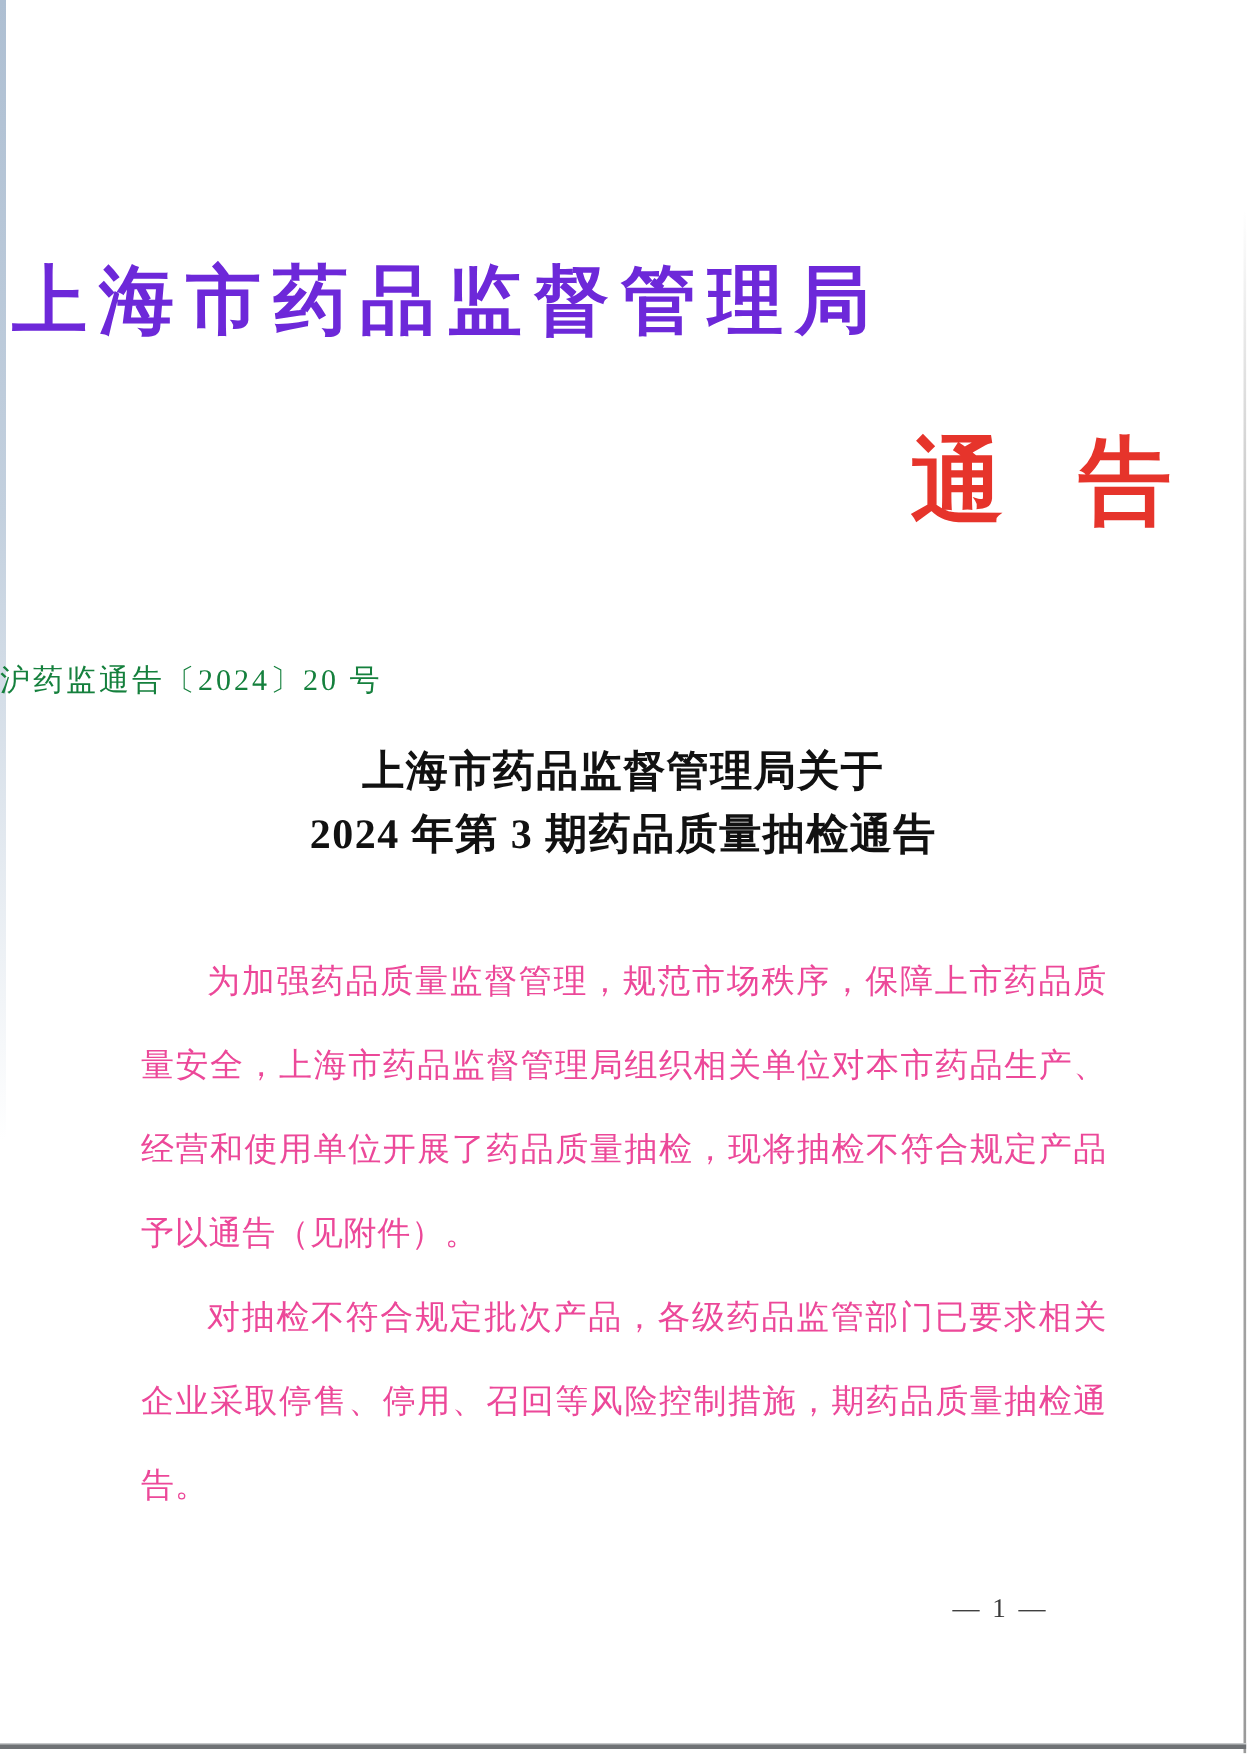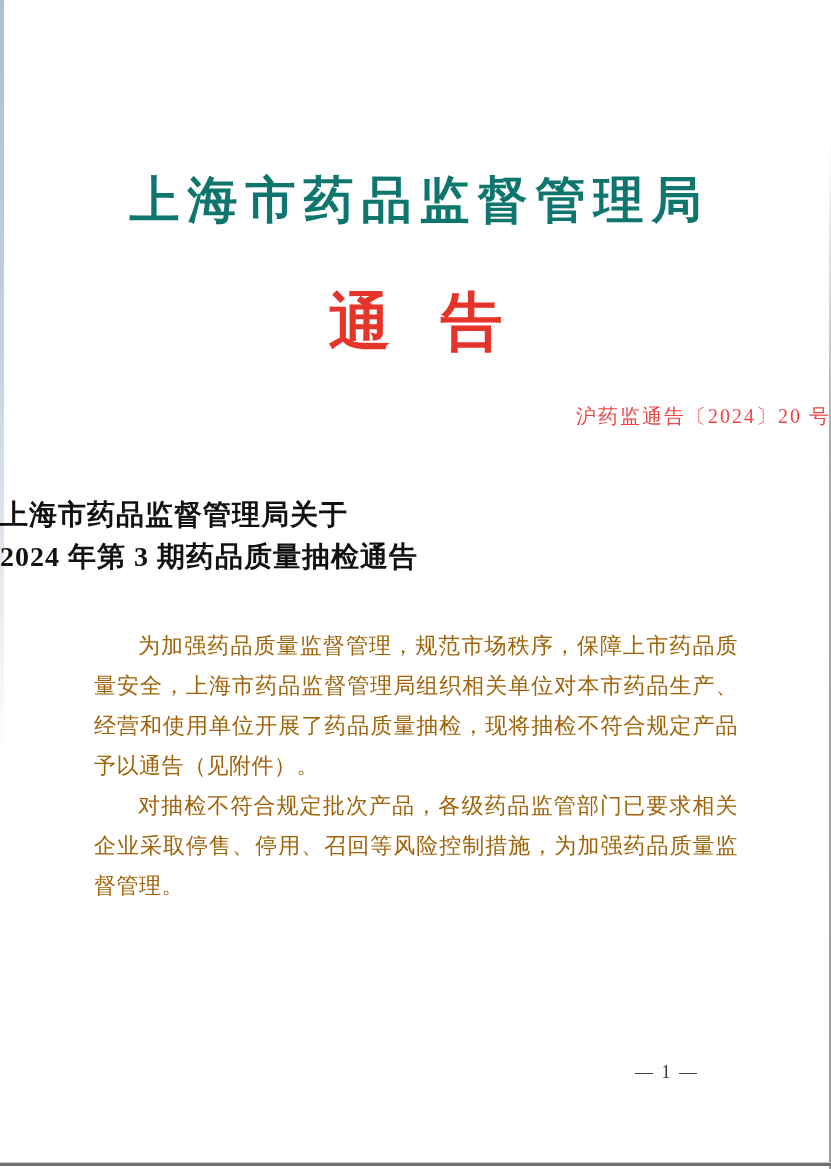--- a/index.html
+++ b/index.html
@@ -28,64 +28,63 @@
   .edge-bottom {
     position: absolute; left: 0; bottom: 3px;
     width: 100%; height: 3px;
     background: #6f7275;
     box-shadow: 0 -1px 0 #c6c8ca;
   }
   
   .org-name {
     position: absolute; top: 172px; left: 0;
     width: 100%;
-    text-align: center;
     font-size: 50px;
     font-weight: bold;
-    color: #0f766e;
+    color: #6d28d9;
     letter-spacing: 8px;
     text-indent: 8px;
     line-height: 1.15;
   }
   .notice-title {
     position: absolute; top: 288px; left: 0;
     width: 100%;
-    text-align: center;
+    text-align: right;
     font-size: 62px;
     font-weight: bold;
     color: #e6342b;
     letter-spacing: 50px;
     text-indent: 50px;
     line-height: 1.1;
   }
   .doc-number {
-    position: absolute; top: 403px; left: 0;
+    position: absolute; top: 440px; left: 0;
     width: 100%;
-    text-align: right;
+    text-align: left;
     font-size: 20px;
     letter-spacing: 2px;
-    color: #ef4444;
+    color: #15803d;
   }
   .doc-title {
     position: absolute; top: 494px; left: 0;
     width: 100%;
-    text-align: left;
+    text-align: center;
     font-size: 28px;
     font-weight: bold;
     line-height: 42px;
     color: #111111;
     letter-spacing: 1px;
   }
   .body-text {
     position: absolute; top: 626px; left: 94px;
     width: 644px;
     font-size: 22px;
-    line-height: 40px;
+    line-height: 56px;
     text-align: justify;
-    color: #a16207;
+    color: #ec4899;
     letter-spacing: 0.5px;
   }
   .body-text p {
     text-indent: 2em;
     margin: 0;
   }
   .page-number {
     position: absolute; top: 1062px; left: 597px;
     width: 140px;
     text-align: center;
@@ -109,18 +108,18 @@
 
   <div class="doc-number">沪药监通告〔2024〕20 号</div>
 
   <div class="doc-title">
     <div>上海市药品监督管理局关于</div>
     <div>2024 年第 3 期药品质量抽检通告</div>
   </div>
 
   <div class="body-text">
     <p>为加强药品质量监督管理，规范市场秩序，保障上市药品质量安全，上海市药品监督管理局组织相关单位对本市药品生产、经营和使用单位开展了药品质量抽检，现将抽检不符合规定产品予以通告（见附件）。</p>
-    <p>对抽检不符合规定批次产品，各级药品监管部门已要求相关企业采取停售、停用、召回等风险控制措施，为加强药品质量监督管理。</p>
+    <p>对抽检不符合规定批次产品，各级药品监管部门已要求相关企业采取停售、停用、召回等风险控制措施，期药品质量抽检通告。</p>
   </div>
 
   <div class="page-number">— 1 —</div>
 
 </div>
 
 </body></html>

